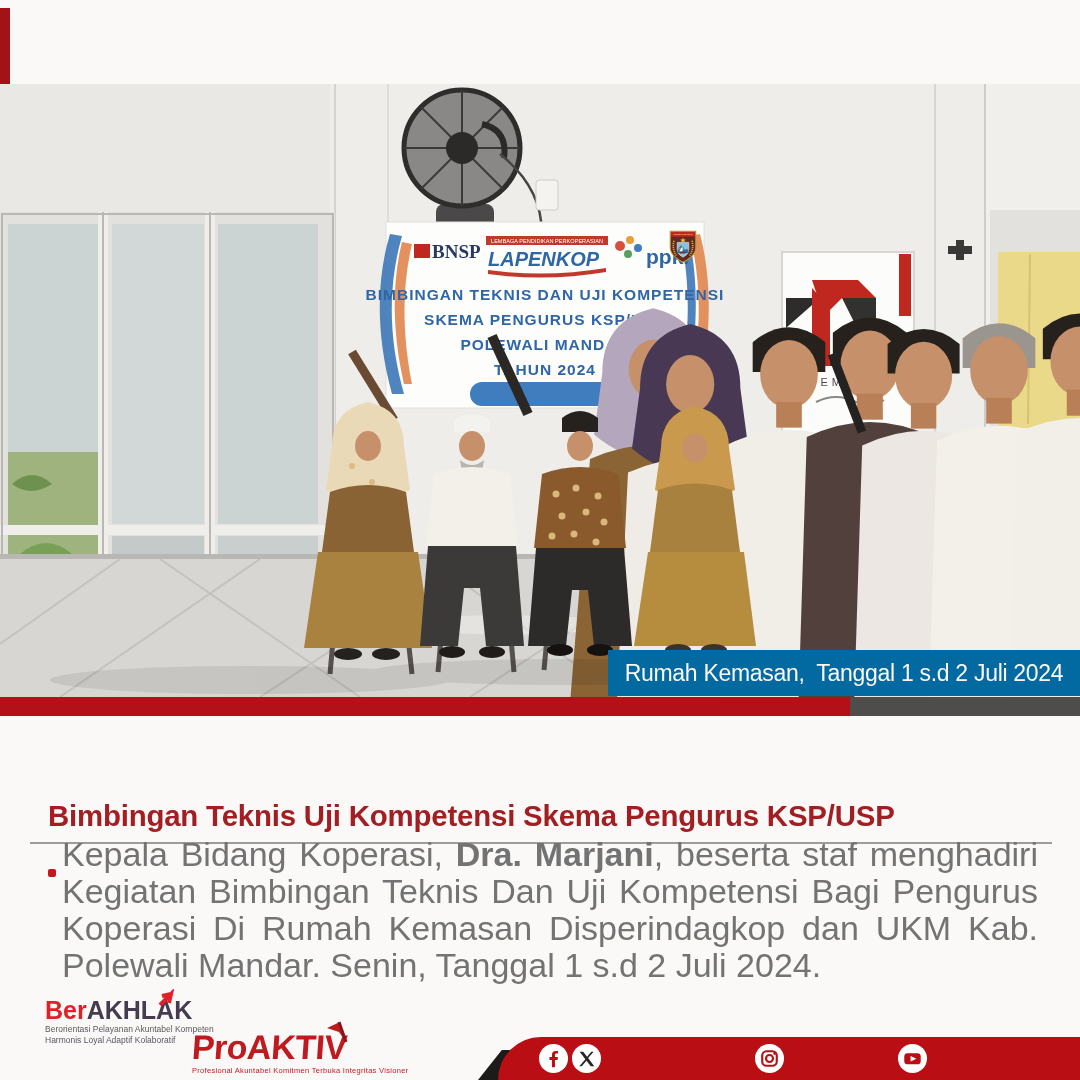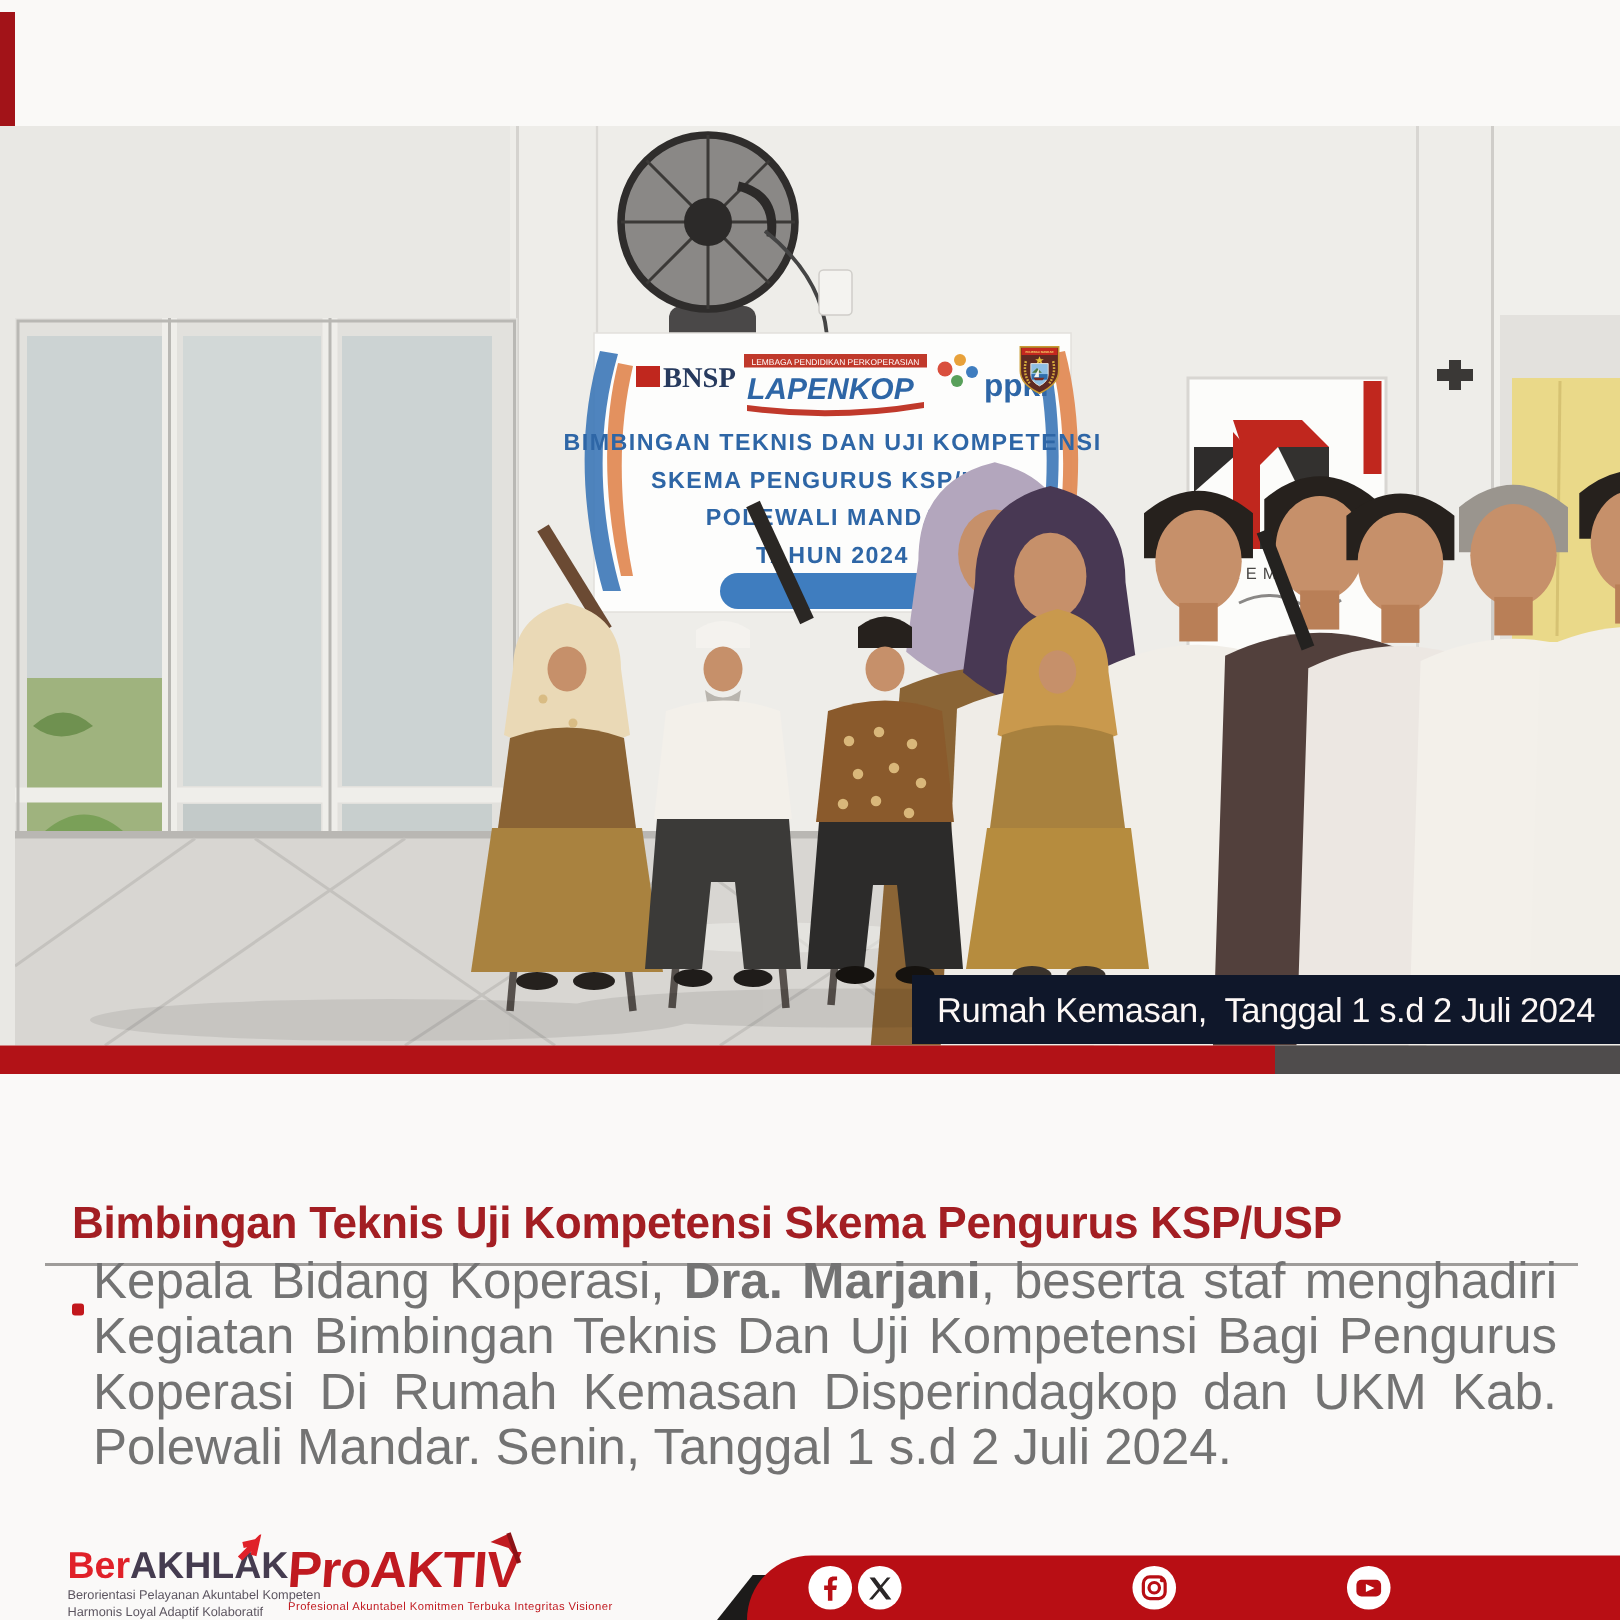--- a/index.html
+++ b/index.html
@@ -9,38 +9,38 @@
   
   .header{position:absolute;left:0;top:0;width:1080px;height:84px;background:#f3f2f0;}
   .header .dots{position:absolute;right:0;top:0;width:640px;height:84px;}
   .red-edge{position:absolute;left:0;top:8px;width:10px;height:76px;background:#a21318;}
   .crest{position:absolute;left:36px;top:6px;}
   .h-text{position:absolute;left:118px;top:9px;}
   .h-line1{font-size:29px;color:#161616;font-weight:400;letter-spacing:0.2px;}
   .h-line2{font-size:31px;color:#111;font-weight:800;letter-spacing:0.6px;margin-top:3px;}
   .tri-outline{position:absolute;left:1000px;top:12px;}
   
-  .photo{position:absolute;left:0;top:84px;width:948px;height:613px;background:#e9e8e4;padding-left:10px;}
-  .caption{position:absolute;left:608px;top:650px;width:472px;height:46px;background:#0f172a;
+  .photo{position:absolute;left:0;top:84px;width:948px;height:613px;background:#e9e8e4;}
+  .caption{position:absolute;left:608px;top:650px;width:472px;height:46px;background:#0369a1;
            display:flex;align-items:center;justify-content:center;color:#fdf8f6;font-size:23px;
            letter-spacing:-0.3px;white-space:pre;}
   
   .div-red{position:absolute;left:0;top:697px;width:850px;height:19px;background:#b21217;}
   .div-gray{position:absolute;left:850px;top:697px;width:230px;height:19px;background:#4f4c4c;}
   
   .bottom{position:absolute;left:0;top:716px;width:1080px;height:364px;background:#faf9f8;}
   .a-title{position:absolute;left:48px;top:799px;font-size:30px;font-weight:800;color:#a31e23;
            transform:scaleX(0.98);transform-origin:left;letter-spacing:-0.2px;}
   .a-rule{position:absolute;left:30px;top:842px;width:1022px;height:2px;background:#9e9c9a;}
   .a-bullet{position:absolute;left:48px;top:869px;width:8px;height:8px;border-radius:2px;background:#c2181d;}
   .a-body{position:absolute;left:62px;top:836px;width:976px;font-size:34px;line-height:37px;color:#737373;
           text-align:justify;}
   .a-body b{font-weight:800;}
   
-  .berakhlak{position:absolute;left:45px;top:1031px;width:150px;}
+  .berakhlak{position:absolute;left:45px;top:997px;width:150px;}
   .ba-title{font-size:25px;font-weight:800;line-height:26px;white-space:nowrap;}
   .ba-pre{color:#e02129;} .ba-suf{color:#453c50;}
   .ba-arrow{position:absolute;left:112px;top:-8px;}
   .ba-tag{font-size:8.5px;line-height:10px;color:#5c5560;margin-top:1px;white-space:nowrap;}
   .proaktiv{position:absolute;left:192px;top:1030px;width:170px;}
   .pa-title{font-size:34px;font-weight:800;color:#c01a20;transform:skewX(-4deg);letter-spacing:-0.5px;
             line-height:34px;white-space:nowrap;}
   .pa-flag{position:absolute;left:132px;top:-10px;}
   .pa-tag{font-size:7.5px;color:#c01a20;letter-spacing:0.3px;margin-top:2px;white-space:nowrap;font-weight:400;}
   .wedge{position:absolute;left:478px;top:1050px;width:70px;height:30px;background:#1c1b1a;

